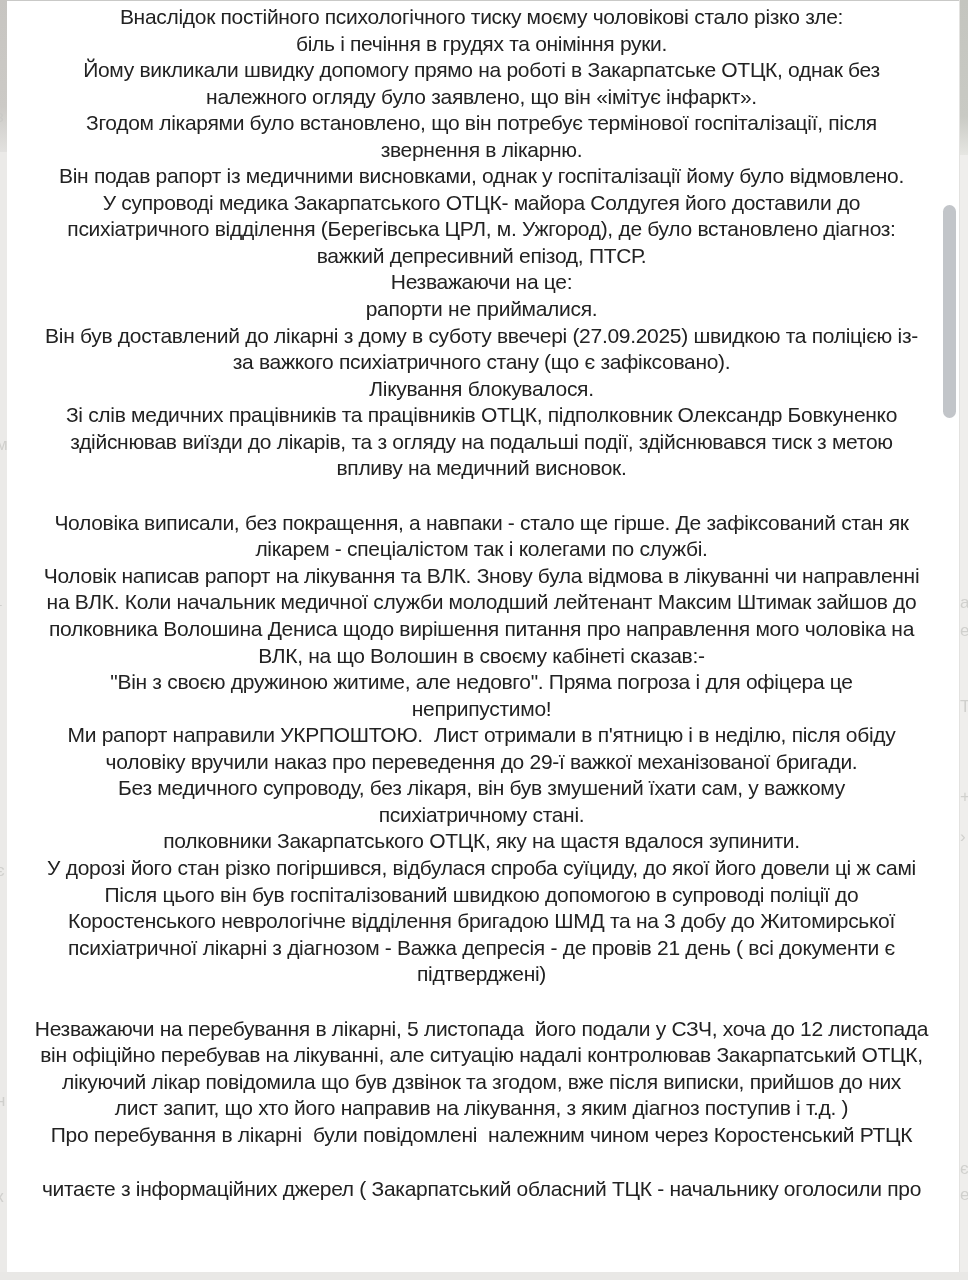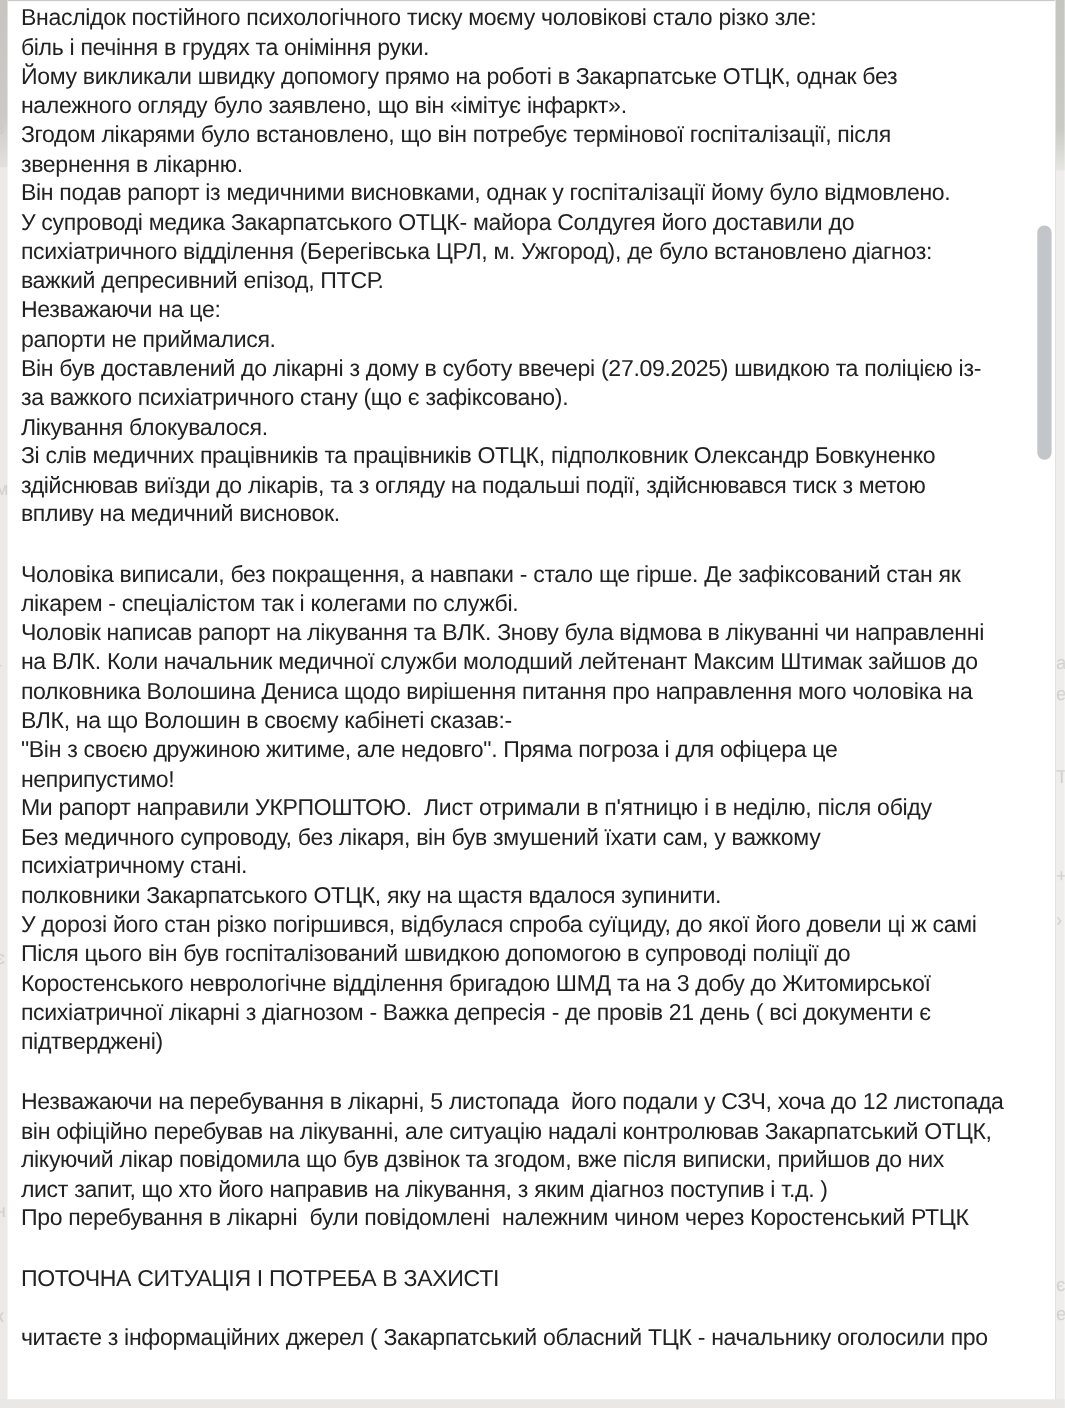--- a/index.html
+++ b/index.html
@@ -15,21 +15,21 @@
   .edge-right{right:0;top:0;width:8px;height:1280px;background:#efeeec;border-left:1px solid #e3e2e0;}
   .edge-right-top{right:0;top:0;width:8px;height:155px;background:linear-gradient(#c4c5bf,#c9cac4 75%,#e6e6e2);}
   .edge-bottom{left:0;top:1272px;width:968px;height:8px;background:#e9e8e6;}
   
   .page{
     position:absolute;left:7px;top:0;width:952px;height:1272px;z-index:2;
     background:#ffffff;border-top:1px solid #c9c9c7;box-sizing:border-box;
   }
   .doc-text{
     position:absolute;left:12px;top:3px;width:925px;
-    font-size:21px;line-height:26.55px;letter-spacing:-0.3px;color:#222222;
+    font-size:21px;line-height:26.55px;letter-spacing:-0.3px;color:#222222;text-align:center;
   }
   .para{margin:0;}
   .para + .para{margin-top:28px;}
   .line{white-space:pre;}
   
   .scroll-thumb{
     position:absolute;left:943px;top:205px;width:13px;height:213px;z-index:3;
     background:#c2c5c9;border-radius:7px;
   }
   
@@ -74,38 +74,36 @@
       <div class="para">
         <div class="line">Чоловіка виписали, без покращення, а навпаки - стало ще гірше. Де зафіксований стан як</div>
         <div class="line">лікарем - спеціалістом так і колегами по службі.</div>
         <div class="line">Чоловік написав рапорт на лікування та ВЛК. Знову була відмова в лікуванні чи направленні</div>
         <div class="line">на ВЛК. Коли начальник медичної служби молодший лейтенант Максим Штимак зайшов до</div>
         <div class="line">полковника Волошина Дениса щодо вирішення питання про направлення мого чоловіка на</div>
         <div class="line">ВЛК, на що Волошин в своєму кабінеті сказав:-</div>
         <div class="line">"Він з своєю дружиною житиме, але недовго". Пряма погроза і для офіцера це</div>
         <div class="line">неприпустимо!</div>
         <div class="line">Ми рапорт направили УКРПОШТОЮ.  Лист отримали в п'ятницю і в неділю, після обіду</div>
+        <div class="line">чоловіку вручили наказ про переведення до 29-ї важкої механізованої бригади.</div>
         <div class="line">Без медичного супроводу, без лікаря, він був змушений їхати сам, у важкому</div>
         <div class="line">психіатричному стані.</div>
         <div class="line">полковники Закарпатського ОТЦК, яку на щастя вдалося зупинити.</div>
         <div class="line">У дорозі його стан різко погіршився, відбулася спроба суїциду, до якої його довели ці ж самі</div>
         <div class="line">Після цього він був госпіталізований швидкою допомогою в супроводі поліції до</div>
         <div class="line">Коростенського неврологічне відділення бригадою ШМД та на 3 добу до Житомирської</div>
         <div class="line">психіатричної лікарні з діагнозом - Важка депресія - де провів 21 день ( всі документи є</div>
         <div class="line">підтверджені)</div>
       </div>
       <div class="para">
         <div class="line">Незважаючи на перебування в лікарні, 5 листопада  його подали у СЗЧ, хоча до 12 листопада</div>
         <div class="line">він офіційно перебував на лікуванні, але ситуацію надалі контролював Закарпатський ОТЦК,</div>
         <div class="line">лікуючий лікар повідомила що був дзвінок та згодом, вже після виписки, прийшов до них</div>
         <div class="line">лист запит, що хто його направив на лікування, з яким діагноз поступив і т.д. )</div>
         <div class="line">Про перебування в лікарні  були повідомлені  належним чином через Коростенський РТЦК</div>
-      </div>
-      <div class="para">
-        <div class="line">ПОТОЧНА СИТУАЦІЯ І ПОТРЕБА В ЗАХИСТІ</div>
       </div>
       <div class="para">
         <div class="line">читаєте з інформаційних джерел ( Закарпатський обласний ТЦК - начальнику оголосили про</div>
       </div>
     </div>
 </div>
 
 <div class="scroll-thumb"></div>
 
 <div>

